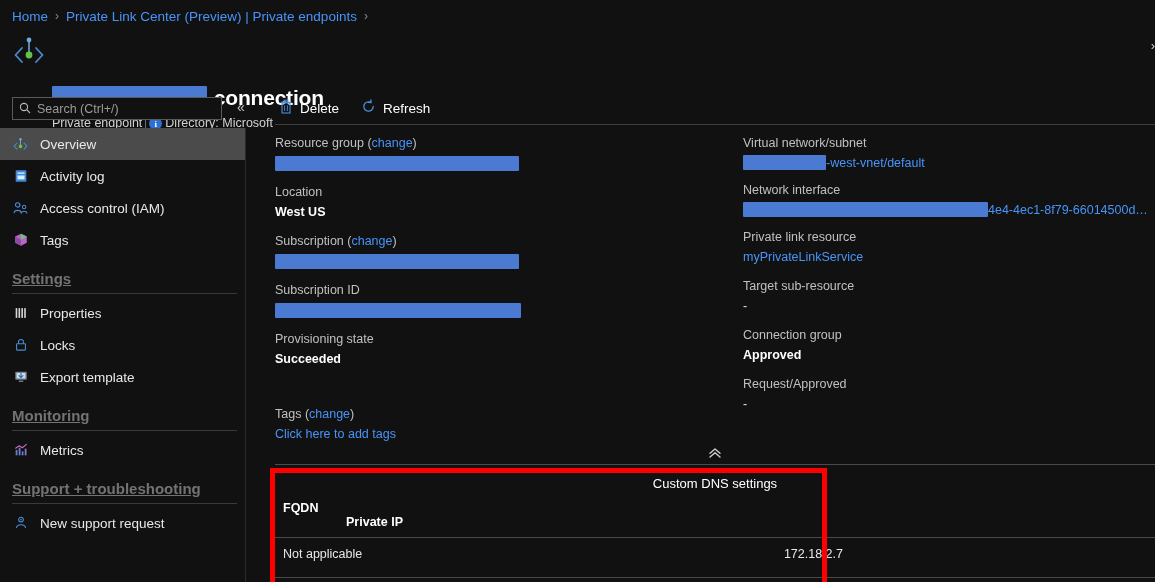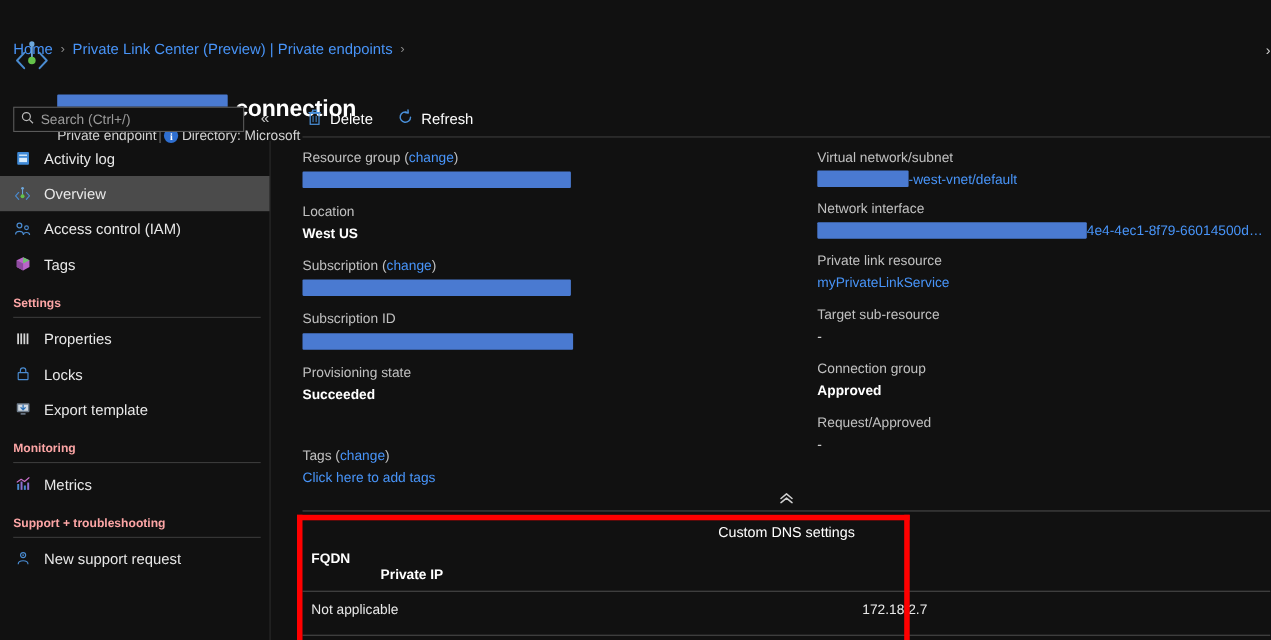--- a/index.html
+++ b/index.html
@@ -9,21 +9,21 @@
     font-family: "Liberation Sans", sans-serif;
     color: #ffffff;
     overflow: hidden;
   }
   #app { position: relative; width: 1155px; height: 582px; }
 
   
   .breadcrumb {
     position: absolute; left: 12px; top: 8px;
     display: flex; align-items: center; gap: 7px;
-    font-size: 13.5px; line-height: 17px; margin-top: 28px;
+    font-size: 13.5px; line-height: 17px;
   }
   .crumb-link { color: #4894f8; cursor: pointer; white-space: nowrap; }
   .crumb-sep { color: #8a8a8a; font-size: 12px; }
 
   
   .title-row {
     position: absolute; left: 12px; top: 34px;
     display: flex; align-items: flex-start;
   }
   .res-icon { width: 34px; height: 40px; margin-right: 6px; flex: none; }
@@ -88,22 +88,23 @@
   }
   .nav-item {
     display: flex; align-items: center; gap: 11px;
     height: 32px; padding-left: 12px; cursor: pointer;
     font-size: 13.5px; color: #e8e8e8;
   }
   .nav-item.selected { background: #4b4b4b; }
   .nav-icon { width: 17px; height: 17px; flex: none;
     display: flex; align-items: center; justify-content: center; }
   .nav-group {
-    font-size: 11px; font-weight: bold; color: #fca5a5;
+    font-size: 15px; font-weight: bold; color: #737373;
     padding: 14px 0 4px 12px;
+    text-decoration: underline;
   }
   .nav-rule { height: 1px; background: #3a3a3a; margin: 2px 8px 3px 12px; }
 
   
   .content { position: absolute; left: 247px; top: 128px;
              width: 908px; height: 454px; }
   .top-rule { position: absolute; left: 28px; top: -4px;
               width: 880px; height: 1px; background: #3d3d3d; }
 
   .props { position: absolute; left: 28px; top: 7px;
@@ -244,46 +245,46 @@
           <path d="M12.2 7.5 A4.7 4.7 0 1 1 9.4 3.2" fill="none" stroke="#4a90d9" stroke-width="1.3" stroke-linecap="round"></path>
           <path d="M9.9 0.9 L10.1 3.7 L7.3 3.3" fill="none" stroke="#4a90d9" stroke-width="1.3" stroke-linecap="round" stroke-linejoin="round"></path>
         </svg>
       </span>
       <span>Refresh</span>
     </div>
   </div>
 
   <div class="sidebar">
 
-    <div class="nav-item">
-      <span class="nav-icon">
-        <svg viewBox="0 0 18 18" width="16" height="16">
-          <rect x="3" y="2.5" width="12" height="13" rx="1" fill="#3f8ad8"></rect>
-          <rect x="5" y="5" width="8" height="1.6" fill="#cfe4f7"></rect>
-          <rect x="5" y="8.4" width="8" height="4.4" fill="#d9ecfb"></rect>
-        </svg>
-      </span>
-      <span>Activity log</span>
-    </div>
-
     <div class="nav-item selected">
       <span class="nav-icon">
         <svg viewBox="0 0 18 18" width="17" height="17">
           <line x1="9" y1="4" x2="9" y2="9.5" stroke="#6ea8dc" stroke-width="1"></line>
           <circle cx="9" cy="3.4" r="1.3" fill="#6ea8dc"></circle>
           <circle cx="9" cy="11" r="1.9" fill="#64c24a"></circle>
           <path d="M5.3 7.4 L2.3 10.7 L5.3 14" fill="none" stroke="#4a8bd0" stroke-width="1.1" stroke-linecap="round" stroke-linejoin="round"></path>
           <path d="M12.7 7.4 L15.7 10.7 L12.7 14" fill="none" stroke="#4a8bd0" stroke-width="1.1" stroke-linecap="round" stroke-linejoin="round"></path>
         </svg>
       </span>
       <span>Overview</span>
     </div>
 
     <div class="nav-item">
       <span class="nav-icon">
+        <svg viewBox="0 0 18 18" width="16" height="16">
+          <rect x="3" y="2.5" width="12" height="13" rx="1" fill="#3f8ad8"></rect>
+          <rect x="5" y="5" width="8" height="1.6" fill="#cfe4f7"></rect>
+          <rect x="5" y="8.4" width="8" height="4.4" fill="#d9ecfb"></rect>
+        </svg>
+      </span>
+      <span>Activity log</span>
+    </div>
+
+    <div class="nav-item">
+      <span class="nav-icon">
         <svg viewBox="0 0 18 18" width="17" height="17">
           <circle cx="6" cy="5.2" r="2.3" fill="none" stroke="#4a8bd0" stroke-width="1.2"></circle>
           <path d="M2.3 14 C2.3 10 9.7 10 9.7 14" fill="none" stroke="#4a8bd0" stroke-width="1.2"></path>
           <circle cx="12.8" cy="7.4" r="1.8" fill="none" stroke="#4a8bd0" stroke-width="1.1"></circle>
           <path d="M9.8 14.4 C9.8 11.2 15.8 11.2 15.8 14.4" fill="none" stroke="#4a8bd0" stroke-width="1.1"></path>
         </svg>
       </span>
       <span>Access control (IAM)</span>
     </div>
 

